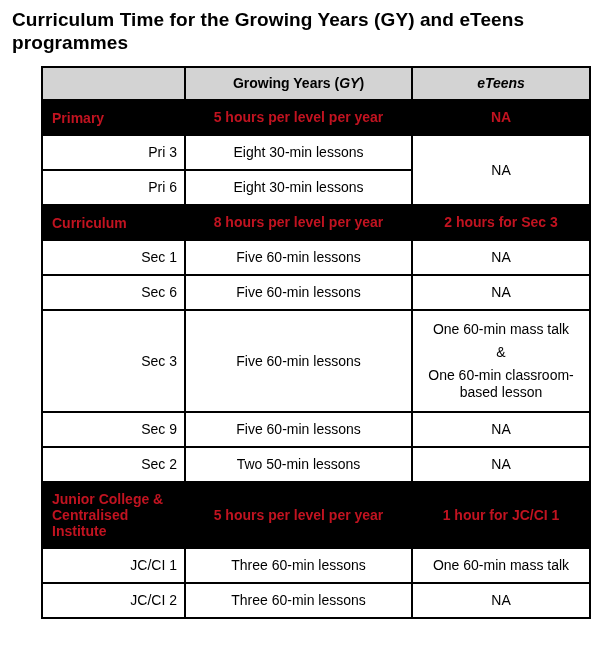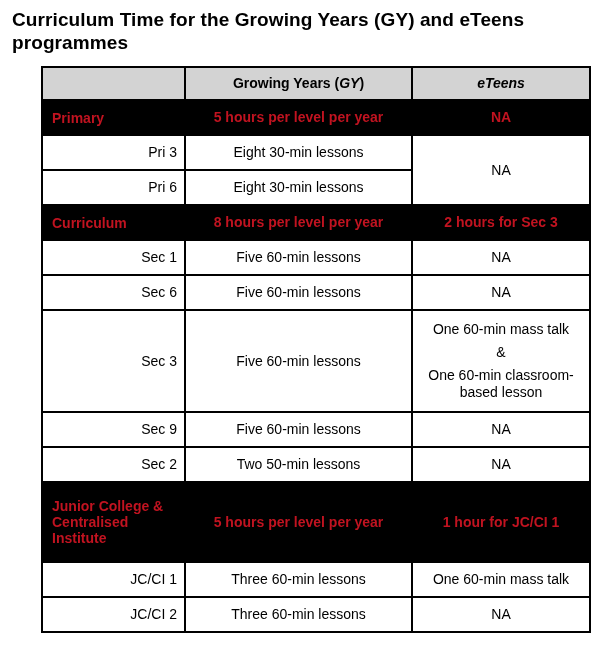--- a/index.html
+++ b/index.html
@@ -50,21 +50,21 @@
     background: #d3d3d3;
     font-weight: bold;
     text-align: center;
     height: 33px;
   }
   .curriculum thead th .it { font-style: italic; }
 
   .curriculum tr { height: 35px; }
   .curriculum tr.r-header { height: 33px; }
   .curriculum tr.r-sec3 { height: 102px; }
-  .curriculum tr.r-jc { height: 80px; }
+  .curriculum tr.r-jc { height: 66px; }
 
   .curriculum td.level {
     text-align: right;
     padding-right: 7px;
   }
   .curriculum td.center { text-align: center; }
 
   .curriculum tr.section td {
     background: #000000;
     color: #c11320;

